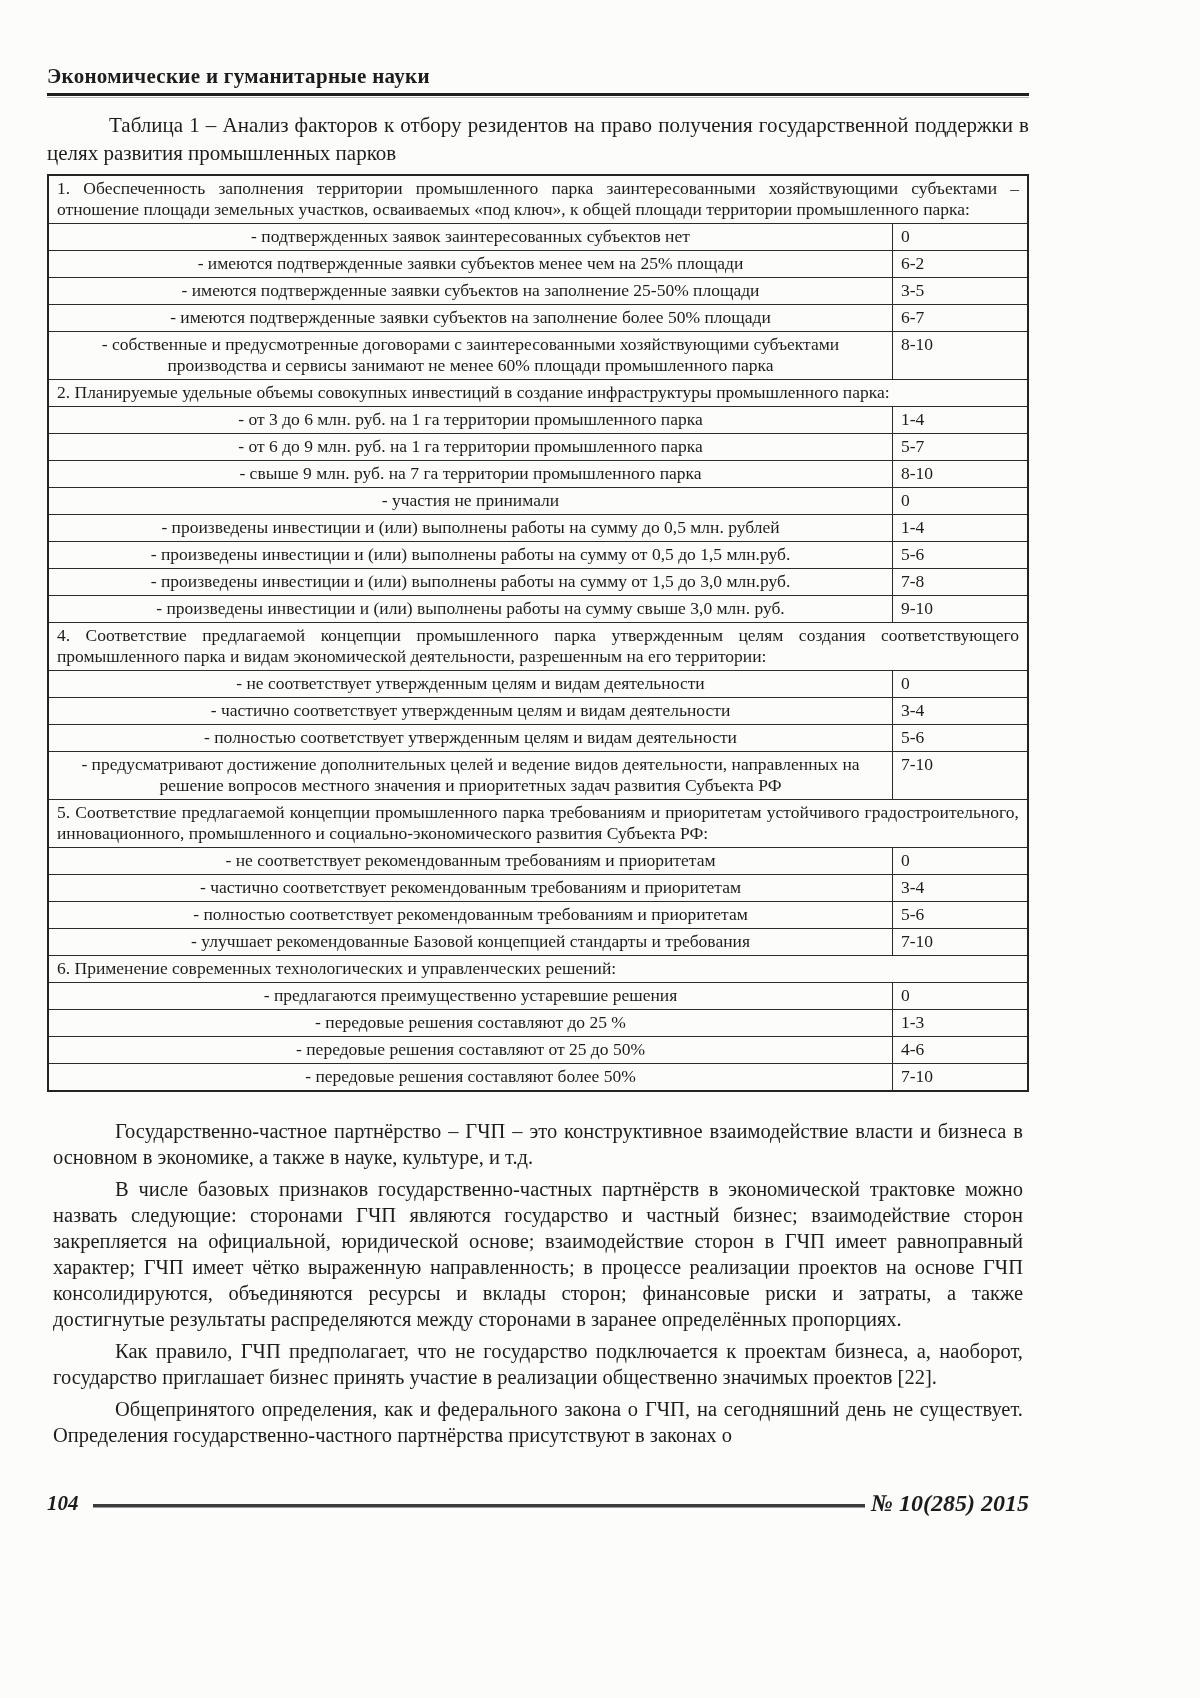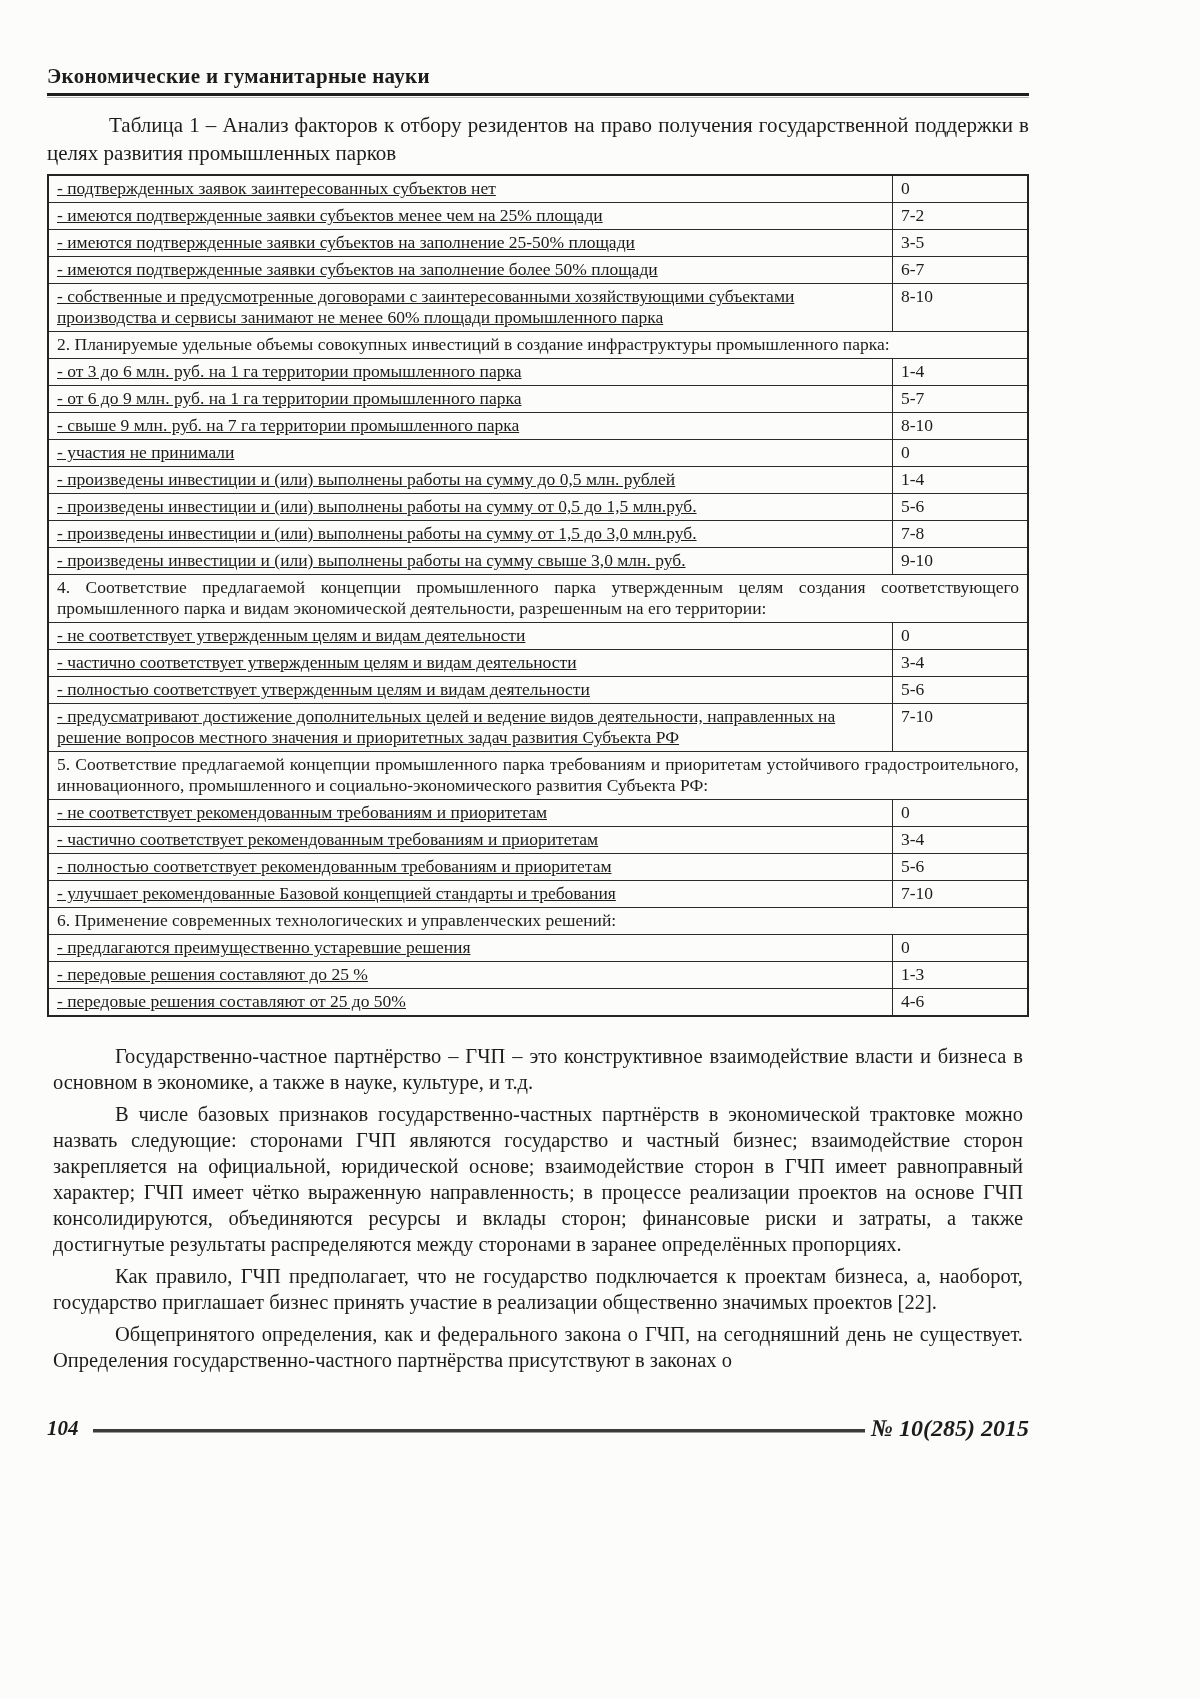--- a/index.html
+++ b/index.html
@@ -31,21 +31,21 @@
     border-collapse: collapse;
     border: 2px solid #242424;
   }
   table.factors td {
     border: 1.5px solid #2b2b2b;
     font-size: 17.5px; line-height: 21px;
     padding: 2px 8px 3px 8px;
     vertical-align: top;
   }
   td.section { text-align: justify; }
-  td.desc { text-align: left; text-decoration: underline; }
+  td.desc { text-align: center; }
   td.score { width: 118px; text-align: left; padding-left: 12px; }
 
   .body-text { margin-top: 26px; }
   .body-text p.para {
     margin: 6px;
     font-size: 20.5px; line-height: 26px;
     text-align: justify; text-indent: 62px;
   }
 
   .footer {
@@ -67,26 +67,29 @@
 
   <div class="running-header">Экономические и гуманитарные науки</div>
   <div class="header-rule"></div>
   <div class="header-rule-shadow"></div>
 
   <div class="table-caption">Таблица 1 – Анализ факторов к отбору резидентов на право получения государственной поддержки в целях развития промышленных парков</div>
 
   <table class="factors">
     <tbody>
         <tr>
+          <td colspan="2" class="section">1. Обеспеченность заполнения территории промышленного парка заинтересованными хозяйствующими субъектами – отношение площади земельных участков, осваиваемых «под ключ», к общей площади территории промышленного парка:</td>
+        </tr>
+        <tr>
           <td class="desc">- подтвержденных заявок заинтересованных субъектов нет</td>
           <td class="score">0</td>
         </tr>
         <tr>
           <td class="desc">- имеются подтвержденные заявки субъектов менее чем на 25% площади</td>
-          <td class="score">7-2</td>
+          <td class="score">6-2</td>
         </tr>
         <tr>
           <td class="desc">- имеются подтвержденные заявки субъектов на заполнение 25-50% площади</td>
           <td class="score">3-5</td>
         </tr>
         <tr>
           <td class="desc">- имеются подтвержденные заявки субъектов на заполнение более 50% площади</td>
           <td class="score">6-7</td>
         </tr>
         <tr>
@@ -173,20 +176,24 @@
           <td class="desc">- предлагаются преимущественно устаревшие решения</td>
           <td class="score">0</td>
         </tr>
         <tr>
           <td class="desc">- передовые решения составляют до 25 %</td>
           <td class="score">1-3</td>
         </tr>
         <tr>
           <td class="desc">- передовые решения составляют от 25 до 50%</td>
           <td class="score">4-6</td>
+        </tr>
+        <tr>
+          <td class="desc">- передовые решения составляют более 50%</td>
+          <td class="score">7-10</td>
         </tr>
       </tbody>
   </table>
 
   <div class="body-text">
       <p class="para">Государственно-частное партнёрство – ГЧП – это конструктивное взаимодействие власти и бизнеса в основном в экономике, а также в науке, культуре, и т.д.</p>
       <p class="para">В числе базовых признаков государственно-частных партнёрств в экономической трактовке можно назвать следующие: сторонами ГЧП являются государство и частный бизнес; взаимодействие сторон закрепляется на официальной, юридической основе; взаимодействие сторон в ГЧП имеет равноправный характер; ГЧП имеет чётко выраженную направленность; в процессе реализации проектов на основе ГЧП консолидируются, объединяются ресурсы и вклады сторон; финансовые риски и затраты, а также достигнутые результаты распределяются между сторонами в заранее определённых пропорциях.</p>
       <p class="para">Как правило, ГЧП предполагает, что не государство подключается к проектам бизнеса, а, наоборот, государство приглашает бизнес принять участие в реализации общественно значимых проектов [22].</p>
       <p class="para">Общепринятого определения, как и федерального закона о ГЧП, на сегодняшний день не существует. Определения государственно-частного партнёрства присутствуют в законах о</p>
     </div>

